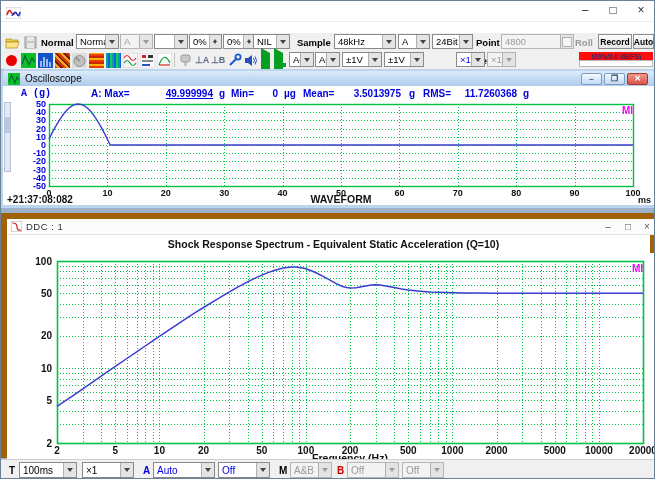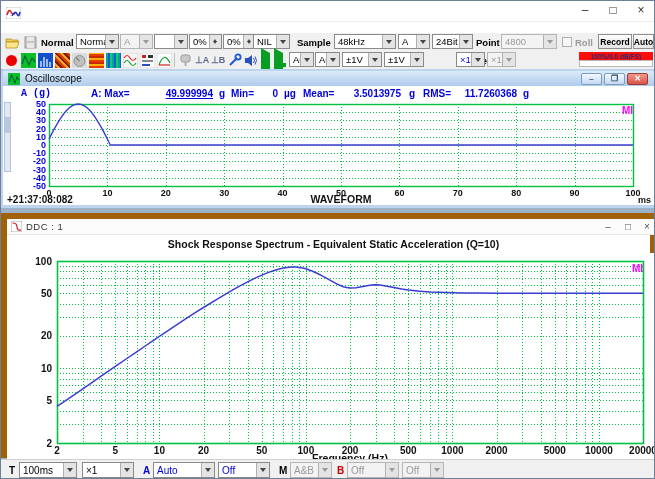--- a/index.html
+++ b/index.html
@@ -135,21 +135,21 @@
       </div>
     <div class="combo" style="left:397px;width:32px;">
         <span>A</span>
         <span class="arrow"></span>
       </div>
     <div class="combo" style="left:431px;width:41px;">
         <span>24Bit</span>
         <span class="arrow"></span>
       </div>
     <span class="lbl" style="left:475px;">Point</span>
-    <div class="combo disabled" style="left:500px;width:56px;">
+    <div class="combo disabled" style="left:500px;width:73px;">
         <span>4800</span>
         <span class="arrow"></span>
       </div>
     <span class="chk" style="left:561px;"></span>
     <span class="lbl gtxt" style="left:574px;">Roll</span>
     <div class="tbtn" style="left:597px;width:34px;">Record</div>
     <div class="tbtn" style="left:632px;width:21px;">Auto</div>
   </div>
 
   <div class="tb" style="top:50px;">

